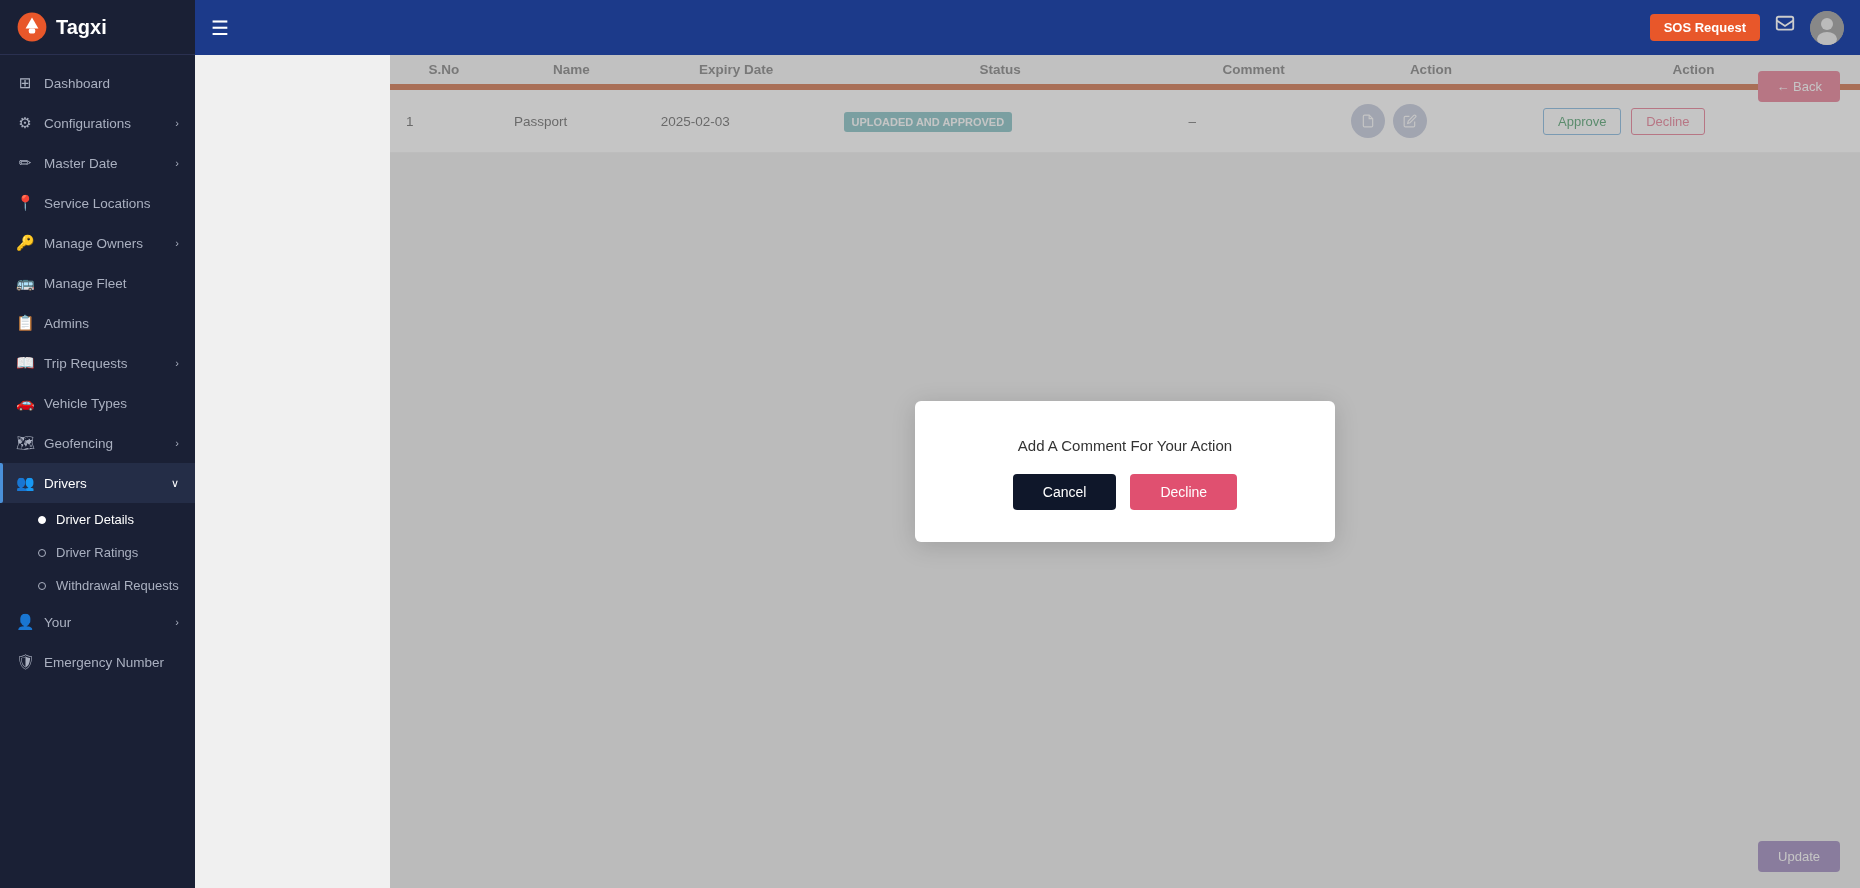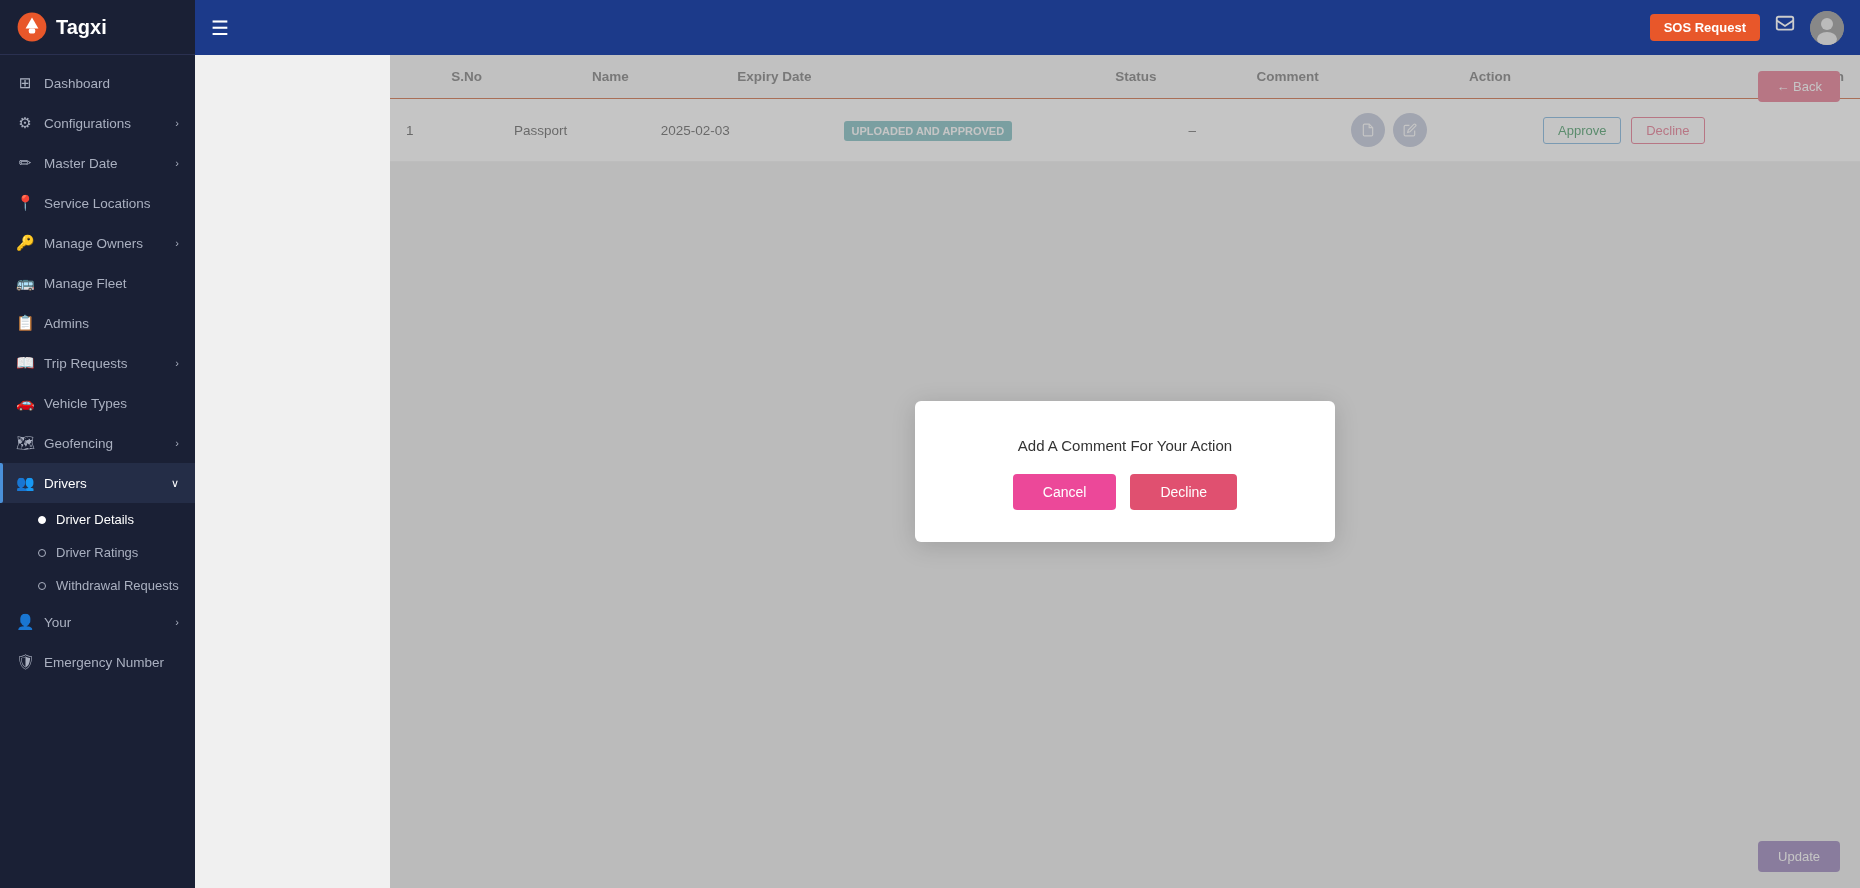--- a/index.html
+++ b/index.html
@@ -148,26 +148,26 @@
       width: 100%;
     }
     table {
       width: 100%;
       border-collapse: collapse;
     }
     thead tr {
       background: #f5f5f5;
     }
     th {
-      padding: 14px 16px;
-      text-align: right;
+      padding: 7px 16px;
+      text-align: center;
       font-size: 13.5px;
       color: #555;
       font-weight: 600;
-      border-bottom: 1px solid #c2410c;
+      border-bottom: 6px solid #c2410c;
     }
     td {
       padding: 14px 16px;
       font-size: 13.5px;
       color: #333;
       border-bottom: 1px solid #eee;
     }
     .status-badge {
       background: #5aacb0;
       color: #fff;
@@ -269,21 +269,21 @@
       font-size: 14px;
       outline: none;
       margin-bottom: 28px;
     }
     .modal-actions {
       display: flex;
       justify-content: center;
       gap: 14px;
     }
     .modal-cancel-btn {
-      background: #ec4899;
+      background: #0f172a;
       color: #fff;
       border: none;
       padding: 10px 30px;
       border-radius: 4px;
       cursor: pointer;
       font-size: 14px;
     }
     .modal-decline-btn {
       background: #e05070;
       color: #fff;

